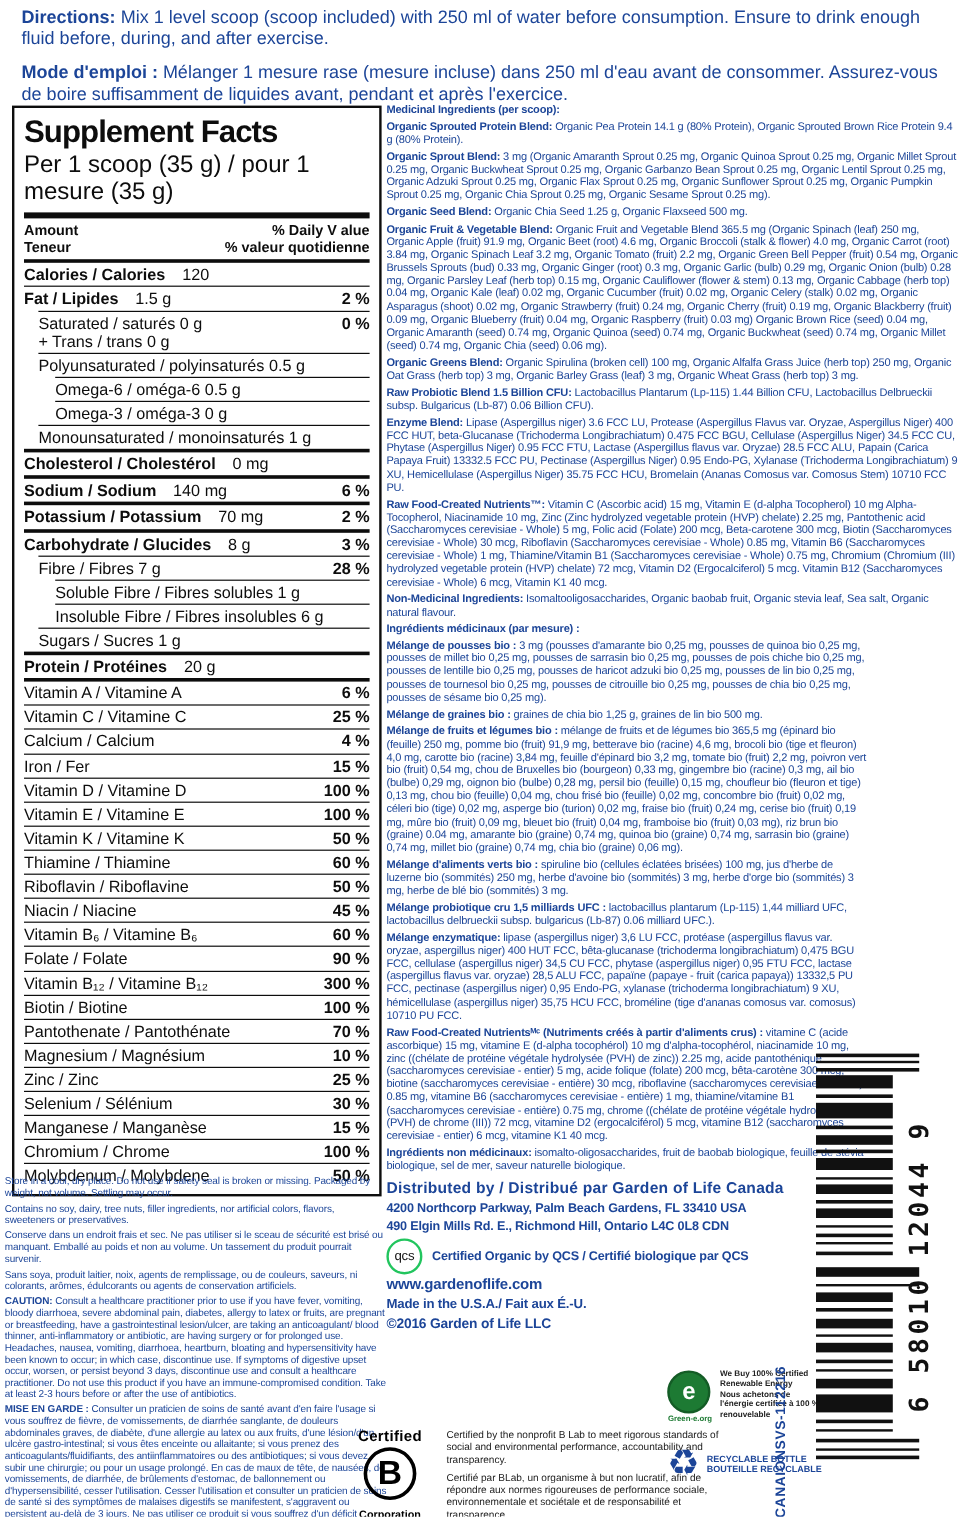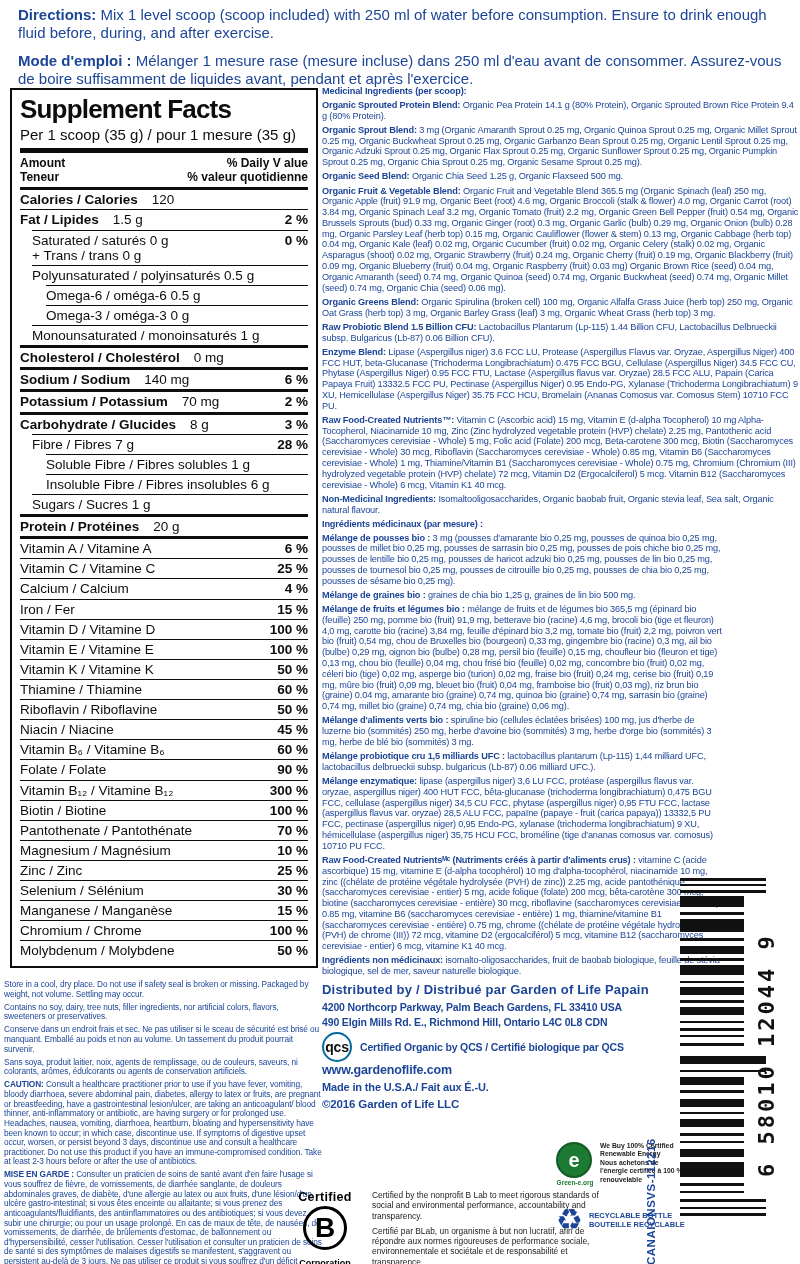--- a/index.html
+++ b/index.html
@@ -11,21 +11,21 @@
   b{font-weight:bold;}
 
   
   .directions{position:absolute;left:18px;top:6px;width:772px;font-size:15px;line-height:1.22;}
   .directions p{margin:0 0 9px 0;}
 
   
   .sf{position:absolute;left:10px;top:88px;width:308px;border:2.5px solid #0d0d0d;
       background:#fff;color:#0d0d0d;padding:6px 8px 5px 8px;}
   .sf-title{font-size:26px;font-weight:bold;line-height:1.04;letter-spacing:-0.8px;}
-  .sf-serving{font-size:15px;margin:3px 0 5px 0;}
+  .sf-serving{font-size:20px;margin:3px 0 5px 0;}
   .sf-head{border-top:5px solid #0d0d0d;border-bottom:3px solid #0d0d0d;
            display:flex;justify-content:space-between;align-items:flex-end;
            font-size:12px;font-weight:bold;line-height:1.18;padding:3px 0;}
   .sf-head .r{text-align:right;}
   .sf-row{display:flex;align-items:flex-start;border-top:1px solid #0d0d0d;
           padding:2px 0;font-size:13.5px;line-height:1.12;}
   .sf-row.first{border-top:none;}
   .sf-row.sep-med{border-top-width:3px;}
   .sf-row.ind-1{margin-left:12px;}
   .sf-row.ind-2{margin-left:26px;}
@@ -44,22 +44,22 @@
              line-height:1.17;letter-spacing:-0.15px;}
   .right-col .hd{font-weight:bold;margin:0 0 3px 0;}
   .right-col p{margin:0 0 3.5px 0;}
   .fr-block{width:400px;}
 
   
   .dist{width:400px;margin-top:5px;}
   .dist-title{font-size:13px;font-weight:bold;letter-spacing:0.2px;margin:0 0 3px 0;}
   .dist-addr{font-size:10.5px;font-weight:bold;margin:0 0 2px 0;}
   .qcs-row{display:flex;align-items:center;gap:8px;margin:3px 0 1px 0;}
-  .qcs-circle{width:30px;height:30px;border:2px solid #0369a1;border-radius:50%;color:#111;
-              display:flex;align-items:center;justify-content:center;font-size:14px;font-weight:bold;flex:0 0 auto;}
+  .qcs-circle{width:30px;height:30px;border:2px solid #22c55e;border-radius:50%;color:#111;
+              display:flex;align-items:center;justify-content:center;font-size:11px;font-weight:normal;flex:0 0 auto;}
   .qcs-text{font-size:10.5px;font-weight:bold;}
   .site{font-size:12.5px;font-weight:bold;margin:1px 0 3px 38px;}
   .made{font-size:11px;font-weight:bold;margin:0 0 3px 0;}
   .copyright{font-size:11.5px;font-weight:bold;margin:0;}
 
   
   .bcorp{position:absolute;left:290px;top:1190px;width:320px;display:flex;gap:12px;color:#1a1a1a;}
   .bcorp-logo{width:70px;text-align:center;flex:0 0 auto;color:#000;}
   .bcorp-cert{font-size:12.5px;font-weight:bold;letter-spacing:0.3px;}
   .bcorp-circle{width:44px;height:44px;border:3.5px solid #000;border-radius:50%;margin:2px auto;
@@ -292,21 +292,21 @@
         <p><b>Mélange de graines bio :</b><span> graines de chia bio 1,25 g, graines de lin bio 500 mg.</span></p>
         <p><b>Mélange de fruits et légumes bio :</b><span> mélange de fruits et de légumes bio 365,5 mg (épinard bio (feuille) 250 mg, pomme bio (fruit) 91,9 mg, betterave bio (racine) 4,6 mg, brocoli bio (tige et fleuron) 4,0 mg, carotte bio (racine) 3,84 mg, feuille d'épinard bio 3,2 mg, tomate bio (fruit) 2,2 mg, poivron vert bio (fruit) 0,54 mg, chou de Bruxelles bio (bourgeon) 0,33 mg, gingembre bio (racine) 0,3 mg, ail bio (bulbe) 0,29 mg, oignon bio (bulbe) 0,28 mg, persil bio (feuille) 0,15 mg, choufleur bio (fleuron et tige) 0,13 mg, chou bio (feuille) 0,04 mg, chou frisé bio (feuille) 0,02 mg, concombre bio (fruit) 0,02 mg, céleri bio (tige) 0,02 mg, asperge bio (turion) 0,02 mg, fraise bio (fruit) 0,24 mg, cerise bio (fruit) 0,19 mg, mûre bio (fruit) 0,09 mg, bleuet bio (fruit) 0,04 mg, framboise bio (fruit) 0,03 mg), riz brun bio (graine) 0.04 mg, amarante bio (graine) 0,74 mg, quinoa bio (graine) 0,74 mg, sarrasin bio (graine) 0,74 mg, millet bio (graine) 0,74 mg, chia bio (graine) 0,06 mg).</span></p>
         <p><b>Mélange d'aliments verts bio :</b><span> spiruline bio (cellules éclatées brisées) 100 mg, jus d'herbe de luzerne bio (sommités) 250 mg, herbe d'avoine bio (sommités) 3 mg, herbe d'orge bio (sommités) 3 mg, herbe de blé bio (sommités) 3 mg.</span></p>
         <p><b>Mélange probiotique cru 1,5 milliards UFC :</b><span> lactobacillus plantarum (Lp-115) 1,44 milliard UFC, lactobacillus delbrueckii subsp. bulgaricus (Lb-87) 0.06 milliard UFC.).</span></p>
         <p><b>Mélange enzymatique:</b><span> lipase (aspergillus niger) 3,6 LU FCC, protéase (aspergillus flavus var. oryzae, aspergillus niger) 400 HUT FCC, bêta-glucanase (trichoderma longibrachiatum) 0,475 BGU FCC, cellulase (aspergillus niger) 34,5 CU FCC, phytase (aspergillus niger) 0,95 FTU FCC, lactase (aspergillus flavus var. oryzae) 28,5 ALU FCC, papaïne (papaye - fruit (carica papaya)) 13332,5 PU FCC, pectinase (aspergillus niger) 0,95 Endo-PG, xylanase (trichoderma longibrachiatum) 9 XU, hémicellulase (aspergillus niger) 35,75 HCU FCC, broméline (tige d'ananas comosus var. comosus) 10710 PU FCC.</span></p>
         <p><b>Raw Food-Created Nutrientsᴹᶜ (Nutriments créés à partir d'aliments crus) :</b><span> vitamine C (acide ascorbique) 15 mg, vitamine E (d-alpha tocophérol) 10 mg d'alpha-tocophérol, niacinamide 10 mg, zinc ((chélate de protéine végétale hydrolysée (PVH) de zinc)) 2.25 mg, acide pantothénique (saccharomyces cerevisiae - entier) 5 mg, acide folique (folate) 200 mcg, bêta-carotène 300 mcg, biotine (saccharomyces cerevisiae - entière) 30 mcg, riboflavine (saccharomyces cerevisiae - entière) 0.85 mg, vitamine B6 (saccharomyces cerevisiae - entière) 1 mg, thiamine/vitamine B1 (saccharomyces cerevisiae - entière) 0.75 mg, chrome ((chélate de protéine végétale hydrolysée (PVH) de chrome (III)) 72 mcg, vitamine D2 (ergocalciférol) 5 mcg, vitamine B12 (saccharomyces cerevisiae - entier) 6 mcg, vitamine K1 40 mcg.</span></p>
         <p><b>Ingrédients non médicinaux:</b><span> isomalto-oligosaccharides, fruit de baobab biologique, feuille de stévia biologique, sel de mer, saveur naturelle biologique.</span></p>
       </div>
   </div>
   <div class="dist">
-    <p class="dist-title">Distributed by / Distribué par Garden of Life Papain</p>
+    <p class="dist-title">Distributed by / Distribué par Garden of Life Canada</p>
     <p class="dist-addr">4200 Northcorp Parkway, Palm Beach Gardens, FL 33410 USA</p>
     <p class="dist-addr">490 Elgin Mills Rd. E., Richmond Hill, Ontario L4C 0L8 CDN</p>
     <div class="qcs-row">
       <div class="qcs-circle">qcs</div>
       <div class="qcs-text">Certified Organic by QCS / Certifié biologique par QCS</div>
     </div>
     <p class="site">www.gardenoflife.com</p>
     <p class="made">Made in the U.S.A./ Fait aux É.-U.</p>
     <p class="copyright">©2016 Garden of Life LLC</p>
   </div>

